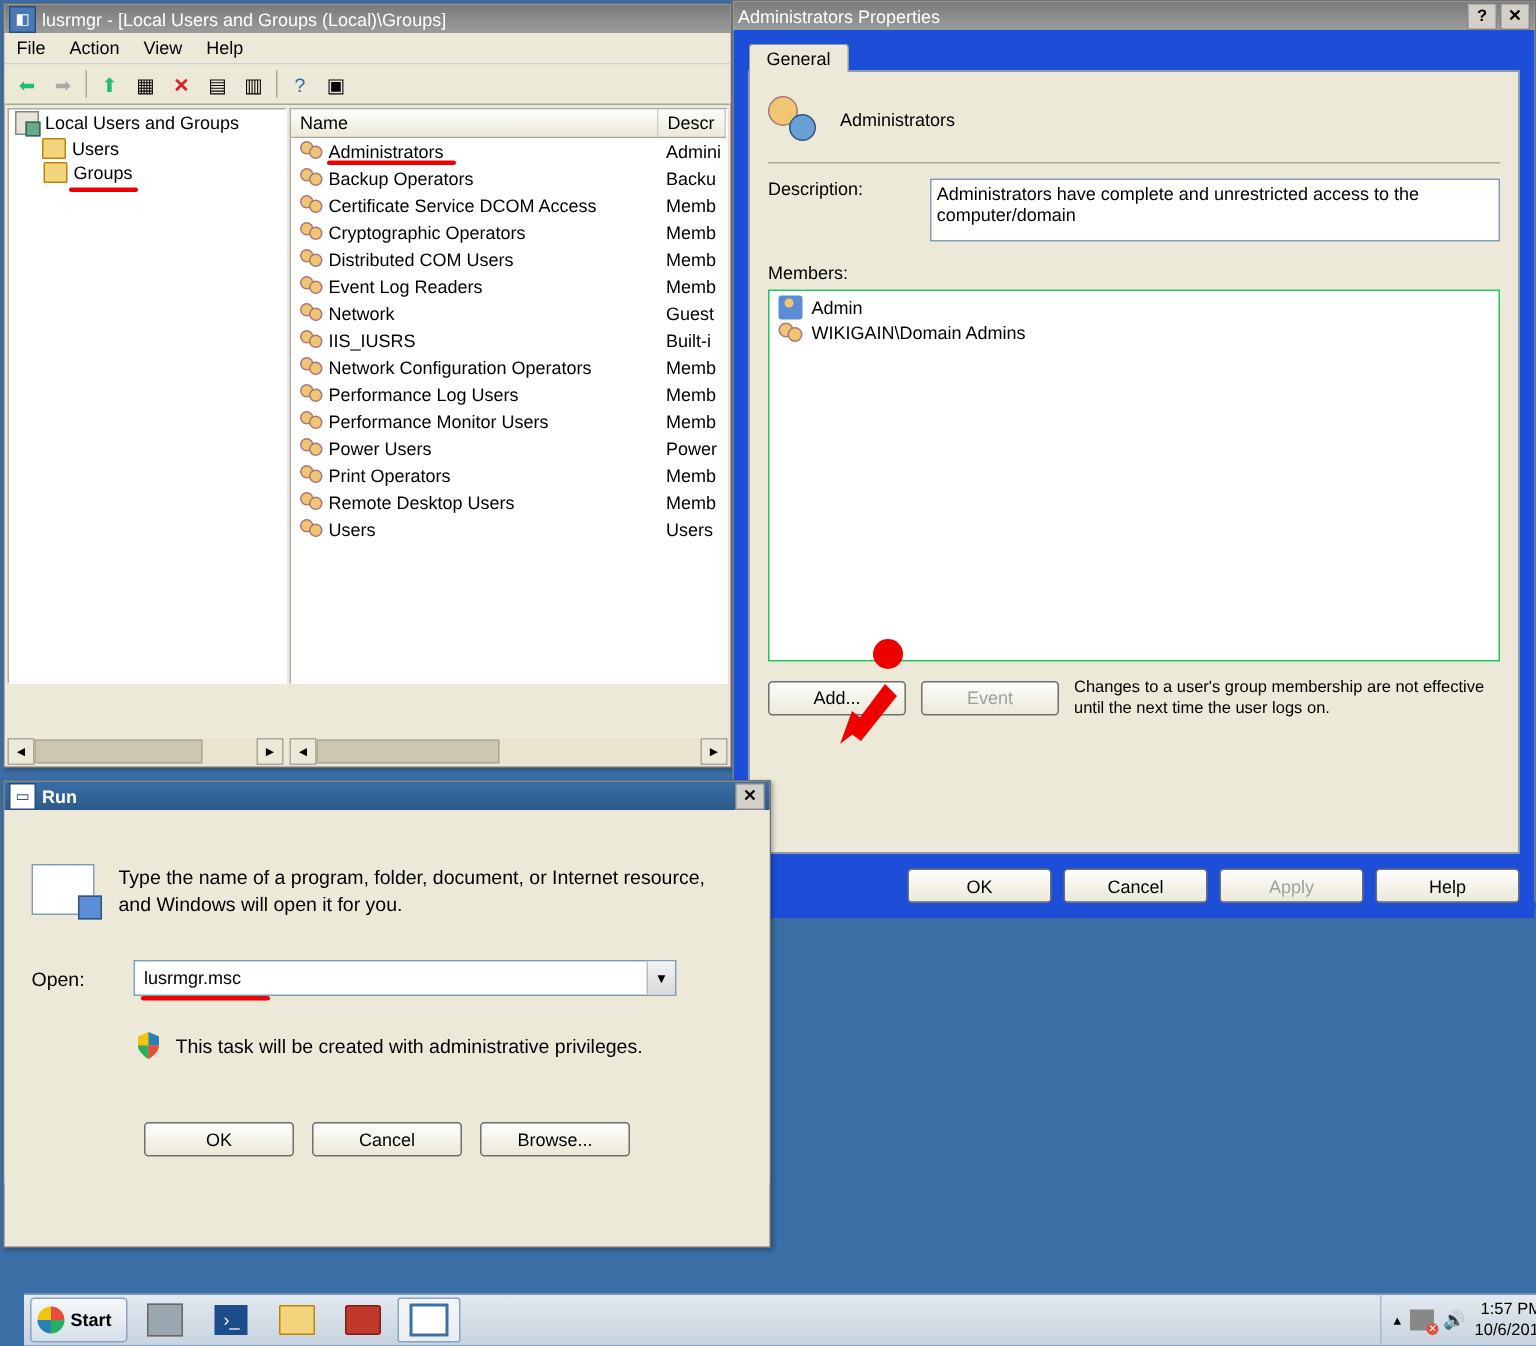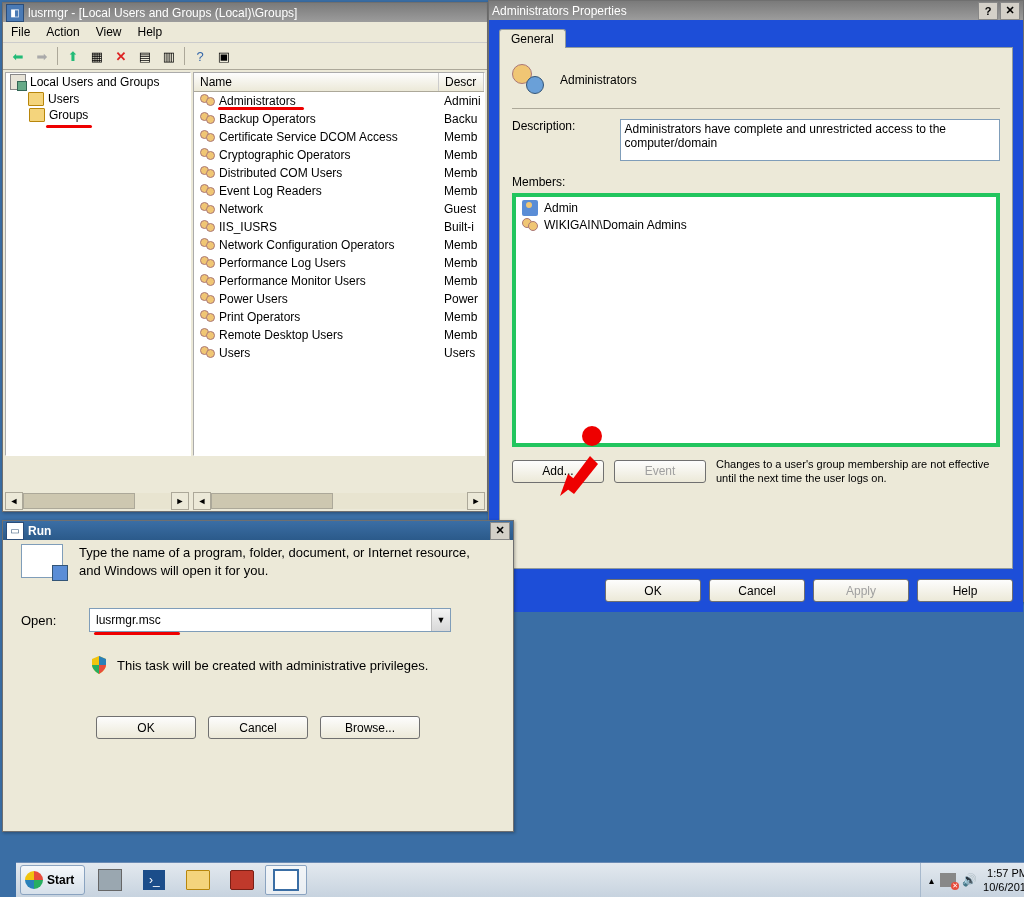--- a/index.html
+++ b/index.html
@@ -36,31 +36,31 @@
 .tab-strip{display:inline-flex}
 .tab{padding:2px 11px;background:#ece9d8;border:1px solid #919b9c;border-bottom:none;border-radius:3px 3px 0 0;position:relative;top:1px;z-index:2}
 .tab-panel{border:1px solid #919b9c;background:#ece9d8;padding:10px 12px;min-height:500px}
 .big-grp{width:32px;height:32px;position:relative;margin-right:16px}
 .big-grp .b1,.big-grp .b2{position:absolute;border-radius:50%}
 .big-grp .b1{width:18px;height:18px;background:#f0c674;border:1px solid #a77;left:0;top:0}
 .big-grp .b2{width:16px;height:16px;background:#6aa0d8;border:1px solid #357;right:0;bottom:2px}
 .hr{border:none;border-top:1px solid #aca899;margin:12px 0 10px}
 input[type=text],textarea{font:inherit;border:1px solid #7f9db9;padding:2px 4px;background:#fff}
 textarea{resize:none}
-.members-box{background:#fff;border:4px solid #22c55e;height:242px;padding:2px}
+.members-box{background:#fff;border:1px solid #22c55e;height:242px;padding:2px}
 .member-row{display:flex;align-items:center;gap:6px;padding:1px 4px}
 .usr-icon{width:16px;height:16px;background:#5a8dd6;border-radius:2px;position:relative}
 .usr-icon:after{content:"";position:absolute;left:4px;top:2px;width:6px;height:6px;border-radius:50%;background:#f0c674}
 .grp2-icon{width:16px;height:14px;position:relative}
 .grp2-icon .g1,.grp2-icon .g2{position:absolute;width:8px;height:8px;border-radius:50%;background:#f0c674;border:1px solid #a77}
 .grp2-icon .g1{left:0;top:0}.grp2-icon .g2{right:0;top:3px}
 .btn{min-width:74px;height:23px;background:linear-gradient(#fdfdfd,#ece9d8);border:1px solid #707070;border-radius:3px;font:inherit;padding:0 8px}
 .btn.disabled{color:#a0a0a0}
 .btn-row{display:flex;gap:8px;justify-content:flex-end;margin-top:10px}
-.run-body{background:#ece9d8;padding:4px 18px 18px}
+.run-body{background:#ece9d8;padding:36px 18px 18px}
 .run-icon{width:40px;height:32px;background:#fff;border:1px solid #7f9db9;position:relative}
 .run-icon:after{content:"";position:absolute;right:-6px;bottom:-4px;width:14px;height:14px;background:#5a8dd6;border:1px solid #357}
 .combo{display:flex;border:1px solid #7f9db9;background:#fff;width:360px;height:22px}
 .combo input{flex:1;border:none;padding:2px 6px;font:inherit;background:transparent}
 .combo .dd{width:18px;background:linear-gradient(#f4f4f4,#d8d8d8);border-left:1px solid #bcbcbc;display:flex;align-items:center;justify-content:center;font-size:9px}
 .shield{width:16px;height:18px;position:relative}
 .shield svg{width:16px;height:18px}
 .taskbar{position:absolute;left:16px;bottom:0;width:1024px;height:34px;background:linear-gradient(#e3e9ef,#c7d3df);border-top:1px solid #6a8bb5;display:flex;align-items:center}
 .start-btn{height:28px;margin:0 4px;padding:0 10px 0 4px;background:linear-gradient(#f5f8fb,#d6e0ea);border:1px solid #8aa3c0;border-radius:3px;display:flex;align-items:center;gap:4px;font-weight:bold}
 .orb{width:18px;height:18px;border-radius:50%;background:conic-gradient(#e74c3c 0 90deg,#27ae60 90deg 180deg,#2980b9 180deg 270deg,#f1c40f 270deg)}

